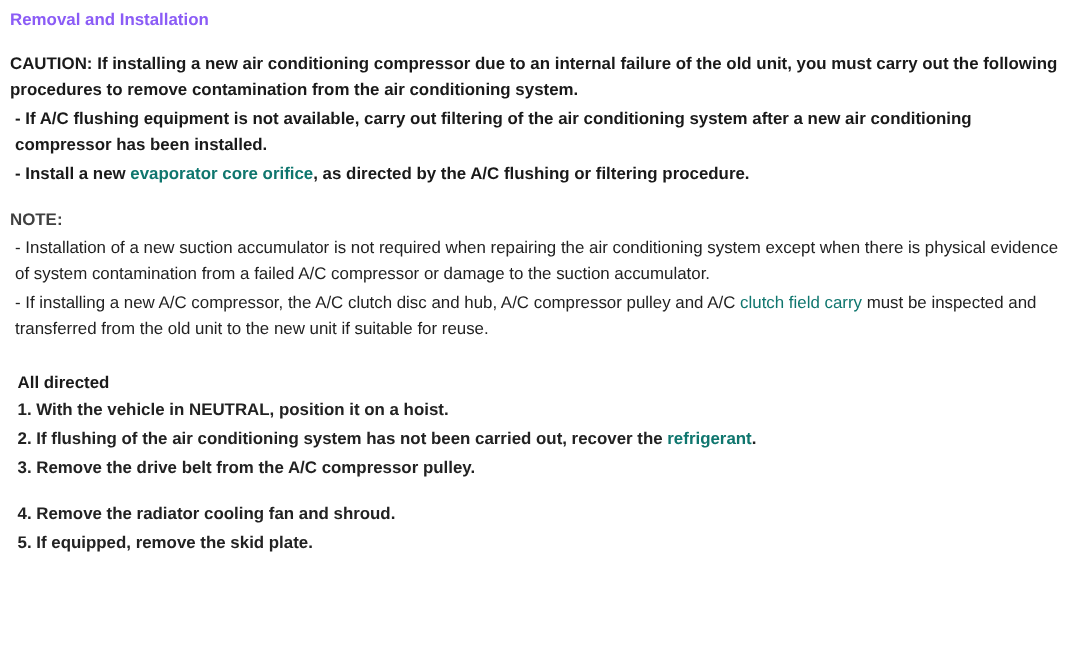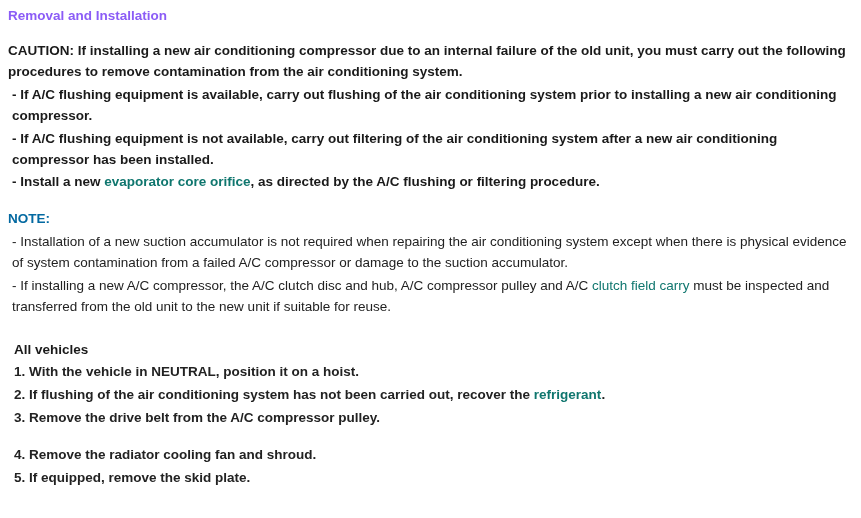--- a/index.html
+++ b/index.html
@@ -43,21 +43,21 @@
   .gap-lg {
     height: 20px;
   }
   a.link {
     color: #0f766e;
     text-decoration: none;
     font-weight: inherit;
   }
   .note-label {
     font-weight: bold;
-    color: #0369a1;
+    color: #404040;
     margin-bottom: 2px;
   }
   .normal {
     font-weight: normal;
     color: #222222;
   }
   .section-head {
     font-weight: bold;
     color: #1a1a1a;
     padding-left: 6px;
@@ -74,42 +74,41 @@
 </head>
 <body>
 
 <div class="page">
 
   <div class="title">Removal and Installation</div>
 
   <div class="bold-block">
     <p class="para"><span>CAUTION:</span><span> If installing a new air conditioning compressor due to an internal failure of the old unit, you must carry out the following procedures to remove contamination from the air conditioning system.</span></p>
 
-    <p class="para dash-item"><span>-  If A/C flushing equipment is available, carry out flushing of the air conditioning system prior to installing a new air conditioning compressor.</span></p>
 
     <p class="para dash-item"><span>-  If A/C flushing equipment is not available, carry out filtering of the air conditioning system after a new air conditioning compressor has been installed.</span></p>
 
     <p class="para dash-item"><span>-  Install a new </span><a class="link" href="#">evaporator core orifice</a><span>, as directed by the A/C flushing or filtering procedure.</span></p>
 
   </div>
 
   <div class="gap"></div>
 
   <div>
     <p class="note-label">NOTE:</p>
 
     <p class="para normal dash-item"><span>-  Installation of a new suction accumulator is not required when repairing the air conditioning system except when there is physical evidence of system contamination from a failed A/C compressor or damage to the suction accumulator.</span></p>
 
     <p class="para normal dash-item"><span>-  If installing a new A/C compressor, the A/C clutch disc and hub, A/C compressor pulley and A/C </span><a class="link" href="#">clutch field carry</a><span> must be inspected and transferred from the old unit to the new unit if suitable for reuse.</span></p>
   </div>
 
   <div class="gap-lg"></div>
 
   <div>
-    <p class="section-head">All vehicles</p>
+    <p class="section-head">All directed</p>
     <p class="para step"><span>1. With the vehicle in NEUTRAL, position it on a hoist.</span></p>
     <p class="para step"><span>2. If flushing of the air conditioning system has not been carried out, recover the </span><a class="link" href="#">refrigerant</a><span>.</span></p>
     <p class="para step"><span>3. Remove the drive belt from the A/C compressor pulley.</span></p>
   </div>
 
   <div class="gap"></div>
 
   <div>
     <p class="para step"><span>4. Remove the radiator cooling fan and shroud.</span></p>
     <p class="para step"><span>5. If equipped, remove the skid plate.</span></p>

